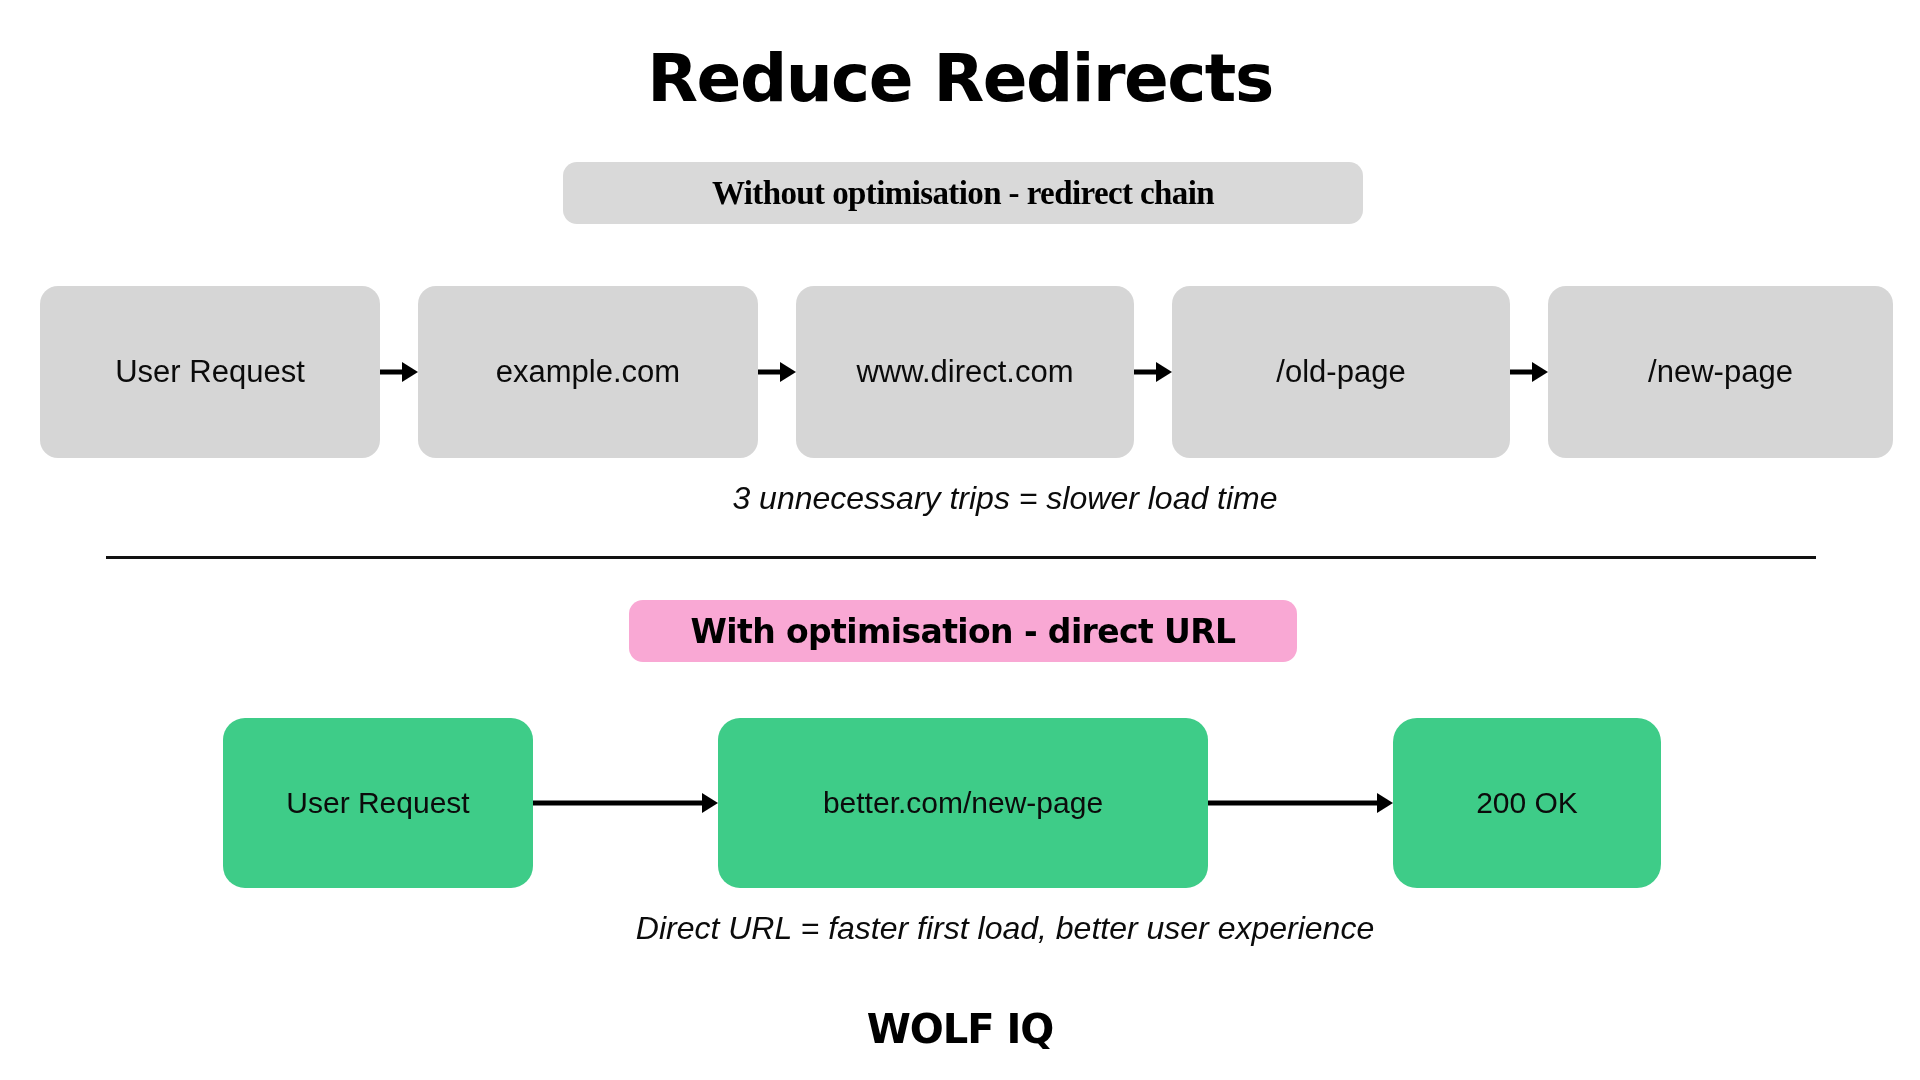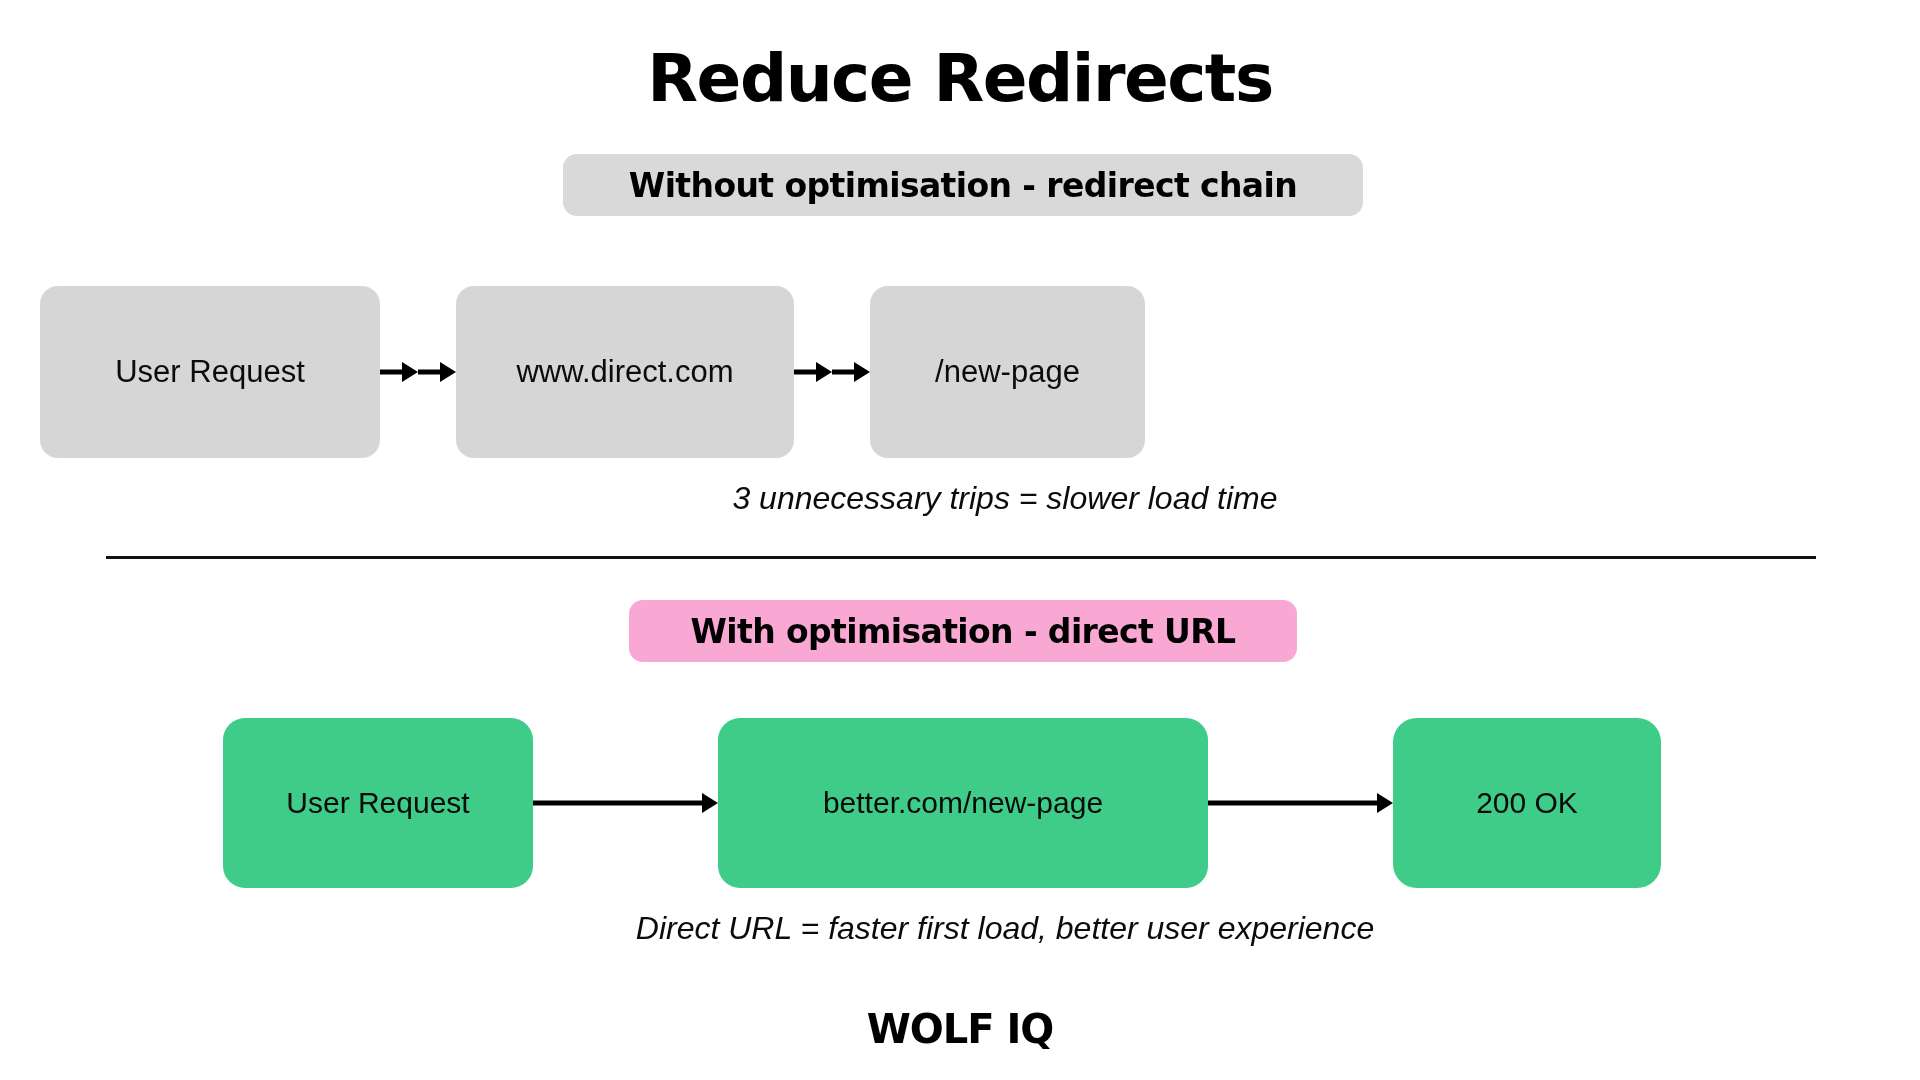--- a/index.html
+++ b/index.html
@@ -38,26 +38,27 @@
     align-items: center;
     justify-content: center;
     border-radius: 14px;
     font-weight: 800;
     color: #000000;
     font-family: "DejaVu Sans", sans-serif;
     letter-spacing: -0.6px;
     white-space: nowrap;
   }
   .badge-gray {
-    top: 154px;
+    top: 162px;
     left: 563px;
     width: 800px;
     height: 62px;
     background: #d9d9d9;
     font-size: 33px;
+    font-family: Liberation Serif, serif;
   }
   .badge-green {
     top: 600px;
     left: 629px;
     width: 668px;
     height: 62px;
     background: #f9a8d4;
     font-size: 33px;
   }
 
@@ -101,21 +102,21 @@
     background: #3ecc88;
     border-radius: 22px;
     font-size: 30px;
     flex: 0 0 auto;
   }
   
   .g0 { width: 340px; }
   .g1 { width: 340px; }
   .g2 { width: 338px; }
   .g3 { width: 338px; }
-  .g4 { width: 275px; }
+  .g4 { width: 345px; }
   
   .n0 { width: 310px; }
   .n1 { width: 490px; }
   .n2 { width: 268px; border-radius: 24px; }
 
   
   .arrow {
     flex: 1 1 auto;
     position: relative;
     height: 14px;
@@ -194,33 +195,35 @@
 
   <div class="row row-gray">
 
     <div class="node node-gray g0">User Request</div>
 
     <div class="arrow arrow-short">
       <span class="shaft"></span>
       <span class="head"></span>
     </div>
 
+    <div class="node node-gray g1">example.com</div>
 
     <div class="arrow arrow-short">
       <span class="shaft"></span>
       <span class="head"></span>
     </div>
 
     <div class="node node-gray g2">www.direct.com</div>
 
     <div class="arrow arrow-short">
       <span class="shaft"></span>
       <span class="head"></span>
     </div>
 
+    <div class="node node-gray g3">/old-page</div>
 
     <div class="arrow arrow-short">
       <span class="shaft"></span>
       <span class="head"></span>
     </div>
 
     <div class="node node-gray g4">/new-page</div>
   </div>
 
   <div class="caption caption-top">3 unnecessary trips = slower load time</div>

